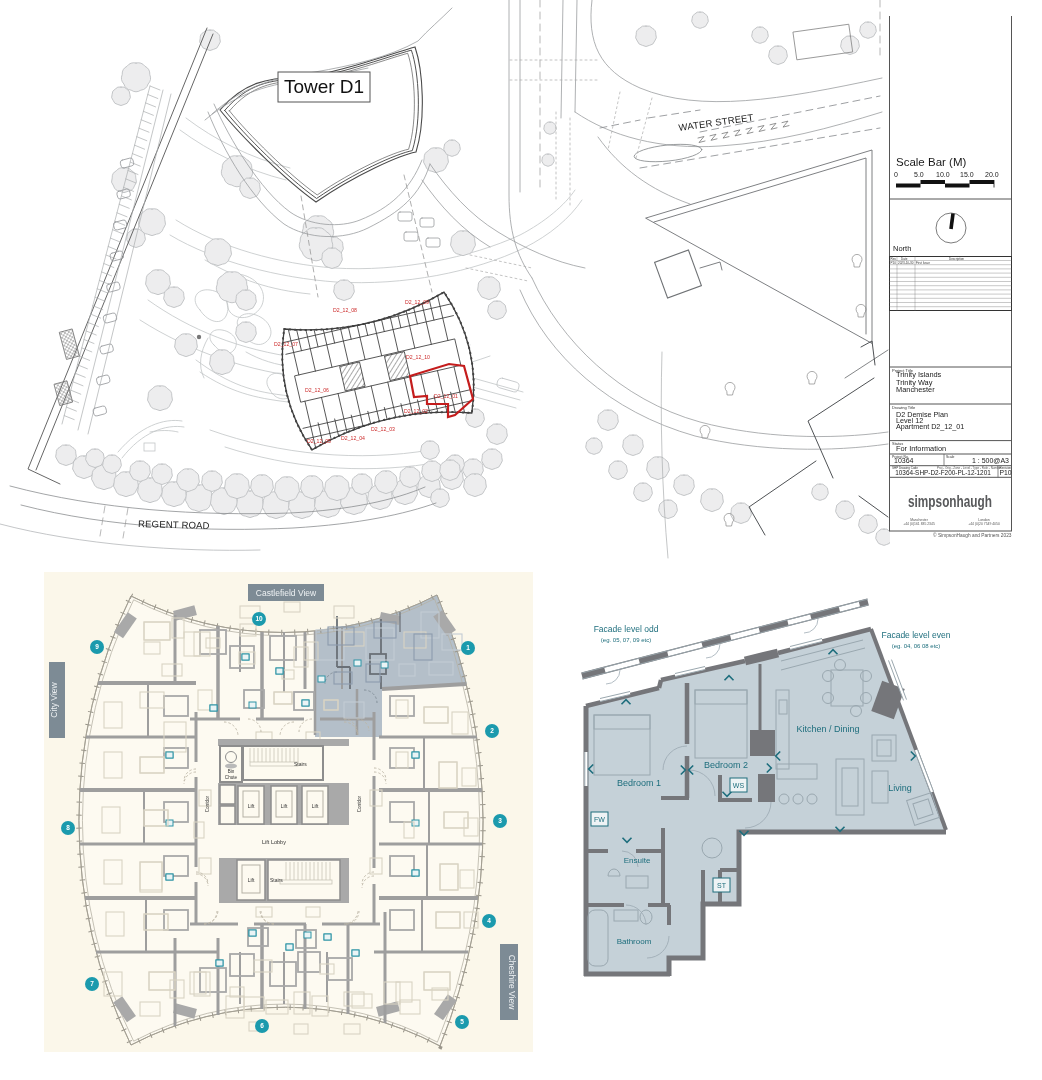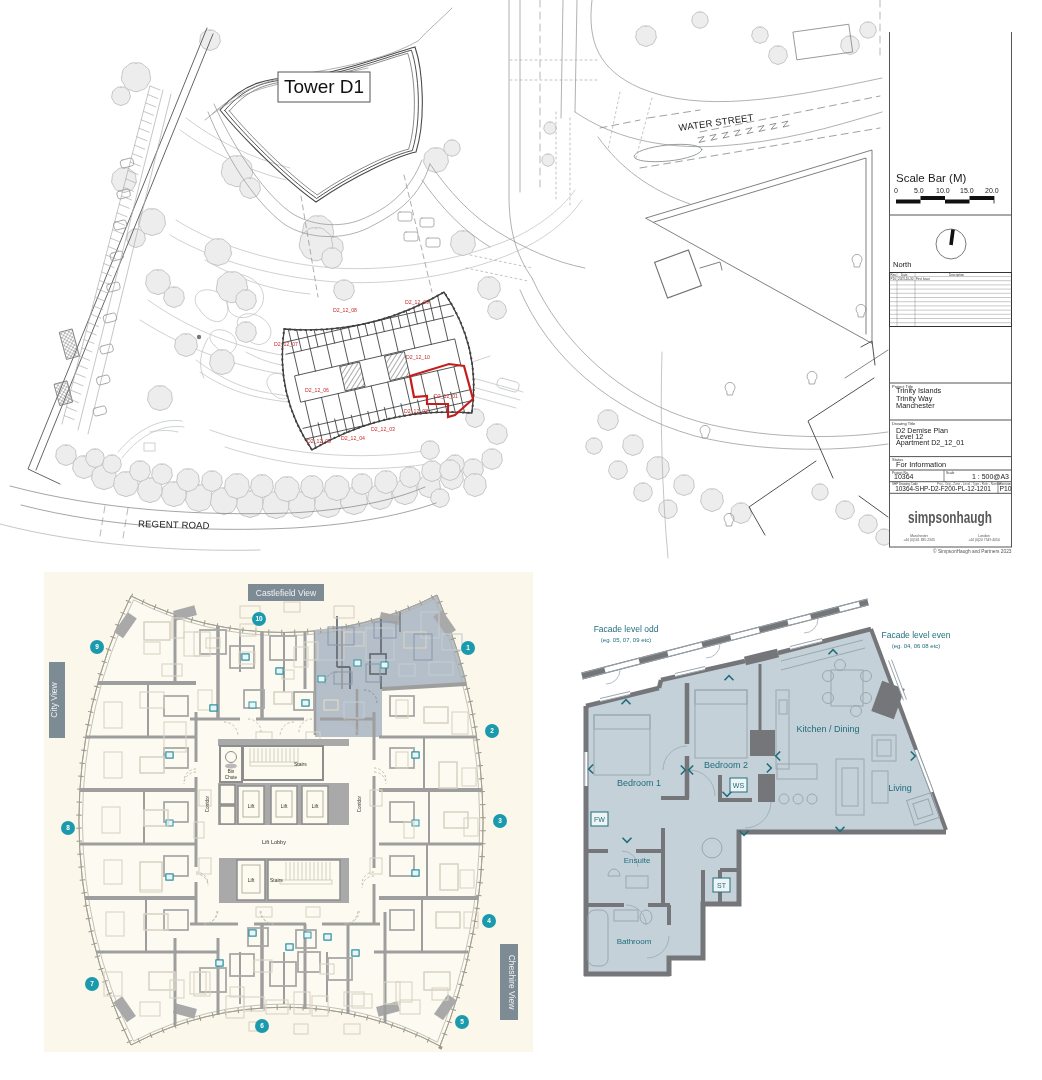--- a/index.html
+++ b/index.html
@@ -1,18 +1,18 @@
 <!DOCTYPE html>
 <html><head>
 <meta charset="utf-8">
 <style>
   html,body{margin:0;padding:0;background:#ffffff;width:1042px;height:1080px;overflow:hidden;}
   body{font-family:"Liberation Sans", sans-serif;position:relative;}
   .abs{position:absolute;}
-  #titleblock{left:889px;top:32px;width:103px;height:530px;font-family:"Liberation Sans",sans-serif;}
+  #titleblock{left:889px;top:16px;width:103px;height:530px;font-family:"Liberation Sans",sans-serif;}
 </style>
 </head>
 <body>
 
 <svg class="abs" style="left:0;top:0" width="890" height="560" viewBox="0 0 890 560">
 <defs>
 <pattern id="hh" width="4" height="4" patternUnits="userSpaceOnUse" patternTransform="rotate(45)">
   <line x1="0" y1="0" x2="0" y2="4" stroke="#555" stroke-width="1"></line>
 </pattern>
 <pattern id="xh" width="4" height="4" patternUnits="userSpaceOnUse">

